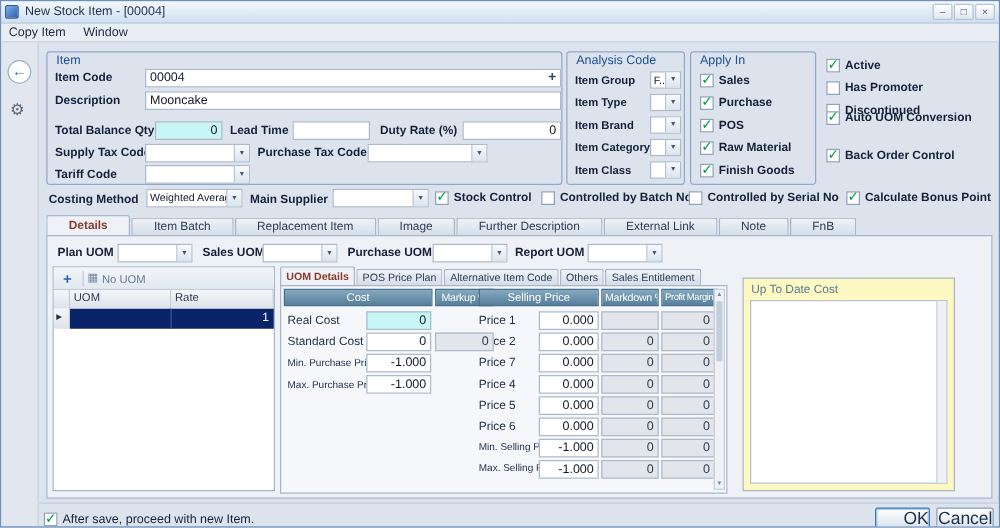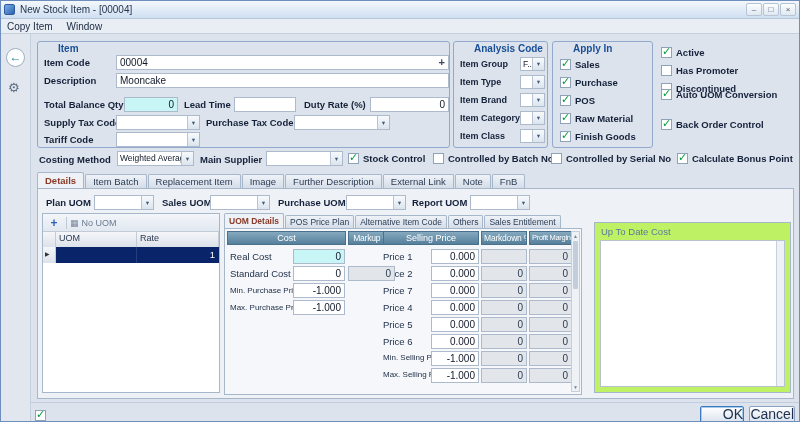--- a/index.html
+++ b/index.html
@@ -8,39 +8,39 @@
 .titlebar{position:absolute;top:0;left:0;right:0;height:18px;background:linear-gradient(#f4f8fc,#cfdff2);border-bottom:1px solid #b4c6da;display:flex;align-items:center;padding:0 3px;gap:5px}
 .appico{width:11px;height:11px;border:1px solid #2d5a9e;background:linear-gradient(135deg,#79b0e8,#2d62ad);border-radius:2px;flex:none}
 .ttl{font-size:10px;color:#24364f}
 .winbtns{margin-left:auto;display:flex;gap:1px}
 .wbtn{width:16px;height:13px;font-size:8px;line-height:12px;text-align:center;color:#4a5c72;border:1px solid #b6c4d6;background:linear-gradient(#fdfefe,#e0e8f1);border-radius:2px}
 .menubar{position:absolute;top:18px;left:0;right:0;height:15px;background:#e9eef5;border-bottom:1px solid #c6d0dd;display:flex;align-items:center;padding:0 6px;gap:14px;font-size:10px;color:#202e44}
 .rail{position:absolute;left:0;top:33px;bottom:0;width:30px;background:#e2e7ef;border-right:1px solid #c6d0dd}
 .backbtn{position:absolute;left:5px;top:14px;width:19px;height:19px;border-radius:50%;border:1px solid #9ab0c4;background:#fff;color:#1c7f98;font-size:12px;line-height:17px;text-align:center}
 .gearbtn{position:absolute;left:7px;top:46px;font-size:13px;color:#5d6d80}
 .grp{position:absolute;border:1px solid #90a9cc;border-radius:3px}
-.gt{position:absolute;left:20px;top:1px;font-weight:bold;font-size:10px;color:#1a4f96;white-space:nowrap}
+.gt{position:absolute;left:7px;top:1px;font-weight:normal;font-size:10px;color:#1a4f96;white-space:nowrap}
 .lbl{position:absolute;font-size:9.5px;font-weight:bold;color:#14213a;white-space:nowrap}
 .slbl{position:absolute;font-size:9px;font-weight:bold;color:#14213a;white-space:nowrap}
 .inp{position:absolute;height:15px;border:1px solid #acbacb;background:#fff;font-size:10px;line-height:13px;padding:0 3px;color:#101828;z-index:2}
 .num{text-align:right}
 .cyan{background:#c8f6f6}
 .dis{background:#e2e6ea;color:#2c3a4e}
 .iflex{display:flex;align-items:center;justify-content:space-between;padding:0 3px}
 .plus{color:#3a4a60;font-weight:bold;font-size:11px;line-height:11px}
 .cmb{position:absolute;height:15px;border:1px solid #acbacb;background:#fff;display:flex;z-index:2}
 .cmb .v{flex:1;font-size:8.5px;line-height:13px;padding:0 2px;overflow:hidden;white-space:nowrap;color:#101828}
 .arr{width:12px;flex:none;border-left:1px solid #b9c5d4;background:linear-gradient(#f7fafc,#dbe4ee);font-size:5.5px;color:#3f5a76;display:flex;align-items:center;justify-content:center}
 .chk{position:absolute;display:flex;gap:4px;align-items:center;height:13px}
 .bx{width:11px;height:11px;flex:none;background:#fff;border:1px solid #8fa2b8;position:relative}
 .chk.checked .bx::after{content:"✓";position:absolute;left:0;top:-3px;font-size:11px;font-weight:bold;color:#00993c}
 .cl{font-size:9.5px;font-weight:bold;color:#14213a;white-space:nowrap}
 .plain{font-weight:normal;font-size:10px}
 .tabs{position:absolute;display:flex;align-items:flex-end}
-.tab{height:14px;line-height:13px;padding:0 7px;font-size:9.5px;color:#2b3c55;background:linear-gradient(#eff3f8,#d5dde8);border:1px solid #a7b7ca;border-bottom:none;border-radius:2px 2px 0 0;margin-right:1px;white-space:nowrap}
+.tab{height:14px;line-height:13px;padding:0 17px;font-size:9.5px;color:#2b3c55;background:linear-gradient(#eff3f8,#d5dde8);border:1px solid #a7b7ca;border-bottom:none;border-radius:2px 2px 0 0;margin-right:1px;white-space:nowrap}
 .tab.act{height:16px;line-height:15px;background:#eef1f6;font-weight:bold;color:#8a3a28}
 .subtab{height:13px;line-height:12px;padding:0 4px;font-size:8.5px}
 .subtab.act{height:15px;line-height:14px}
 .panel{position:absolute;left:36px;top:187px;width:757px;height:211px;background:#eef1f6;border:1px solid #a7b7ca}
 .th{position:absolute;height:14px;background:linear-gradient(#85a9bf,#567f9a);border:1px solid #49708c;color:#fff;font-weight:normal;font-size:9px;line-height:12px;padding:0 2px;white-space:nowrap;overflow:hidden;text-align:center}
 .th.sm{font-size:8.5px;letter-spacing:-0.2px}
 .th.xs{font-size:7.5px;letter-spacing:-0.3px}
 .gh{background:linear-gradient(#f4f6f9,#dde2ea);border-right:1px solid #c3cbd6;color:#2c3a50;font-size:9px;line-height:13px;padding:0 3px;overflow:hidden;white-space:nowrap}
 .clab{position:absolute;font-size:9.5px;color:#22324a;white-space:nowrap;z-index:1}
 .clab.tight{font-size:8px}
@@ -334,29 +334,30 @@
       <div class="inp num dis" style="left:256px;top:139px;width:46px">0</div>
       <div class="inp num dis" style="left:304px;top:139px;width:43px">0</div>
 
       <div class="sbar" style="right:1px;top:2px;bottom:2px;width:9px">
         <span class="up">▲</span>
         <span class="sbthumb"></span>
         <span class="dn">▼</span>
       </div>
     </div>
 
-    <div style="position:absolute;left:556px;top:33px;width:197px;height:171px;border:1px solid #a7b7ca;background:#bef264">
+    <div style="position:absolute;left:556px;top:33px;width:170px;height:171px;border:1px solid #a7b7ca;background:#fef9c3">
       <div style="position:absolute;left:6px;top:3px;font-size:9.5px;color:#5a7a9a">Up To Date Cost</div>
       <div style="position:absolute;left:5px;top:17px;right:5px;bottom:5px;border:1px solid #b8c2ce;background:#fff">
         <div class="sbar" style="right:0;top:0;bottom:0;width:8px;border:none;border-left:1px solid #c7cfda"></div>
       </div>
     </div>
   </div>
 
   <div style="position:absolute;left:30px;right:0;top:401px;bottom:0;border-top:1px solid #c2cedd;background:#dde3ec">
     <div class="chk checked" style="left:4px;top:6px">
         <span class="bx"></span>
+        <span class="cl plain">After save, proceed with new Item.</span>
       </div>
     <div class="btn focus" style="left:669px;top:3px;width:44px">OK</div>
     <div class="btn" style="left:718px;top:3px;width:46px">Cancel</div>
   </div>
 
 </div>
 
 </body></html>

